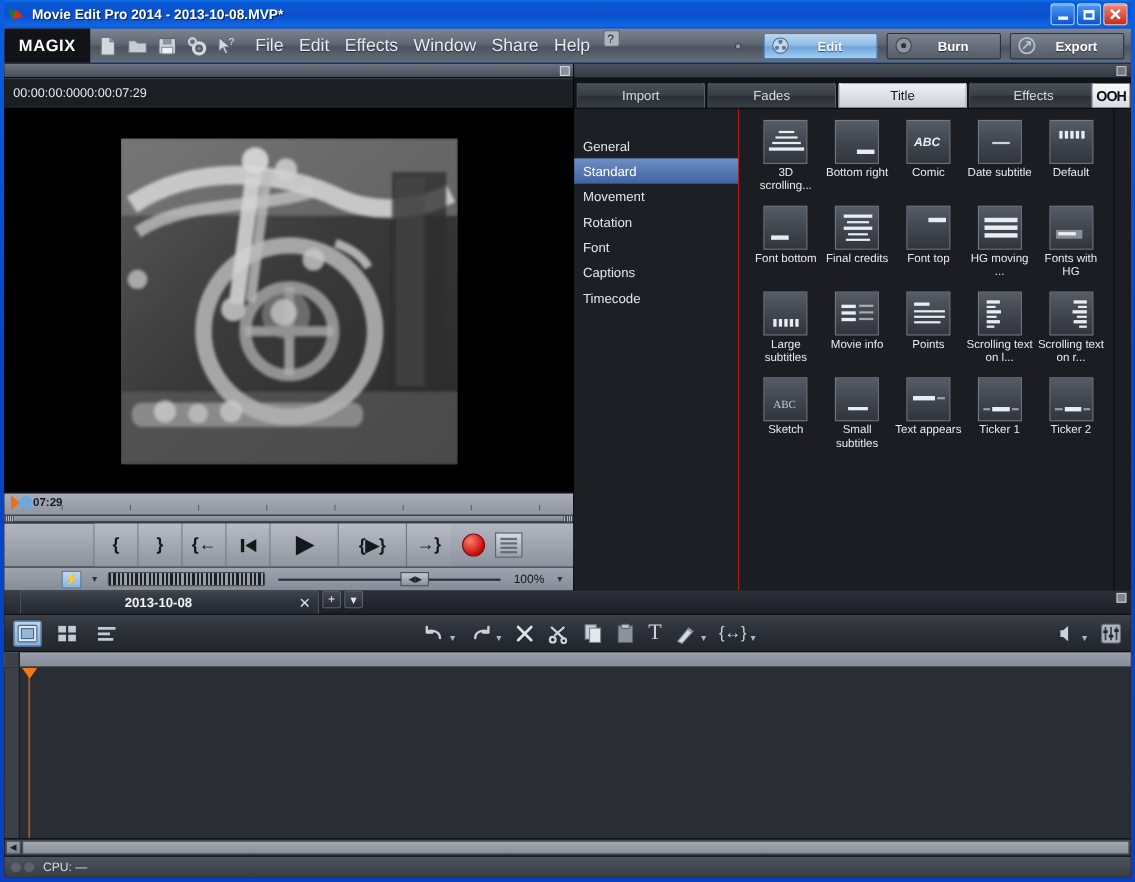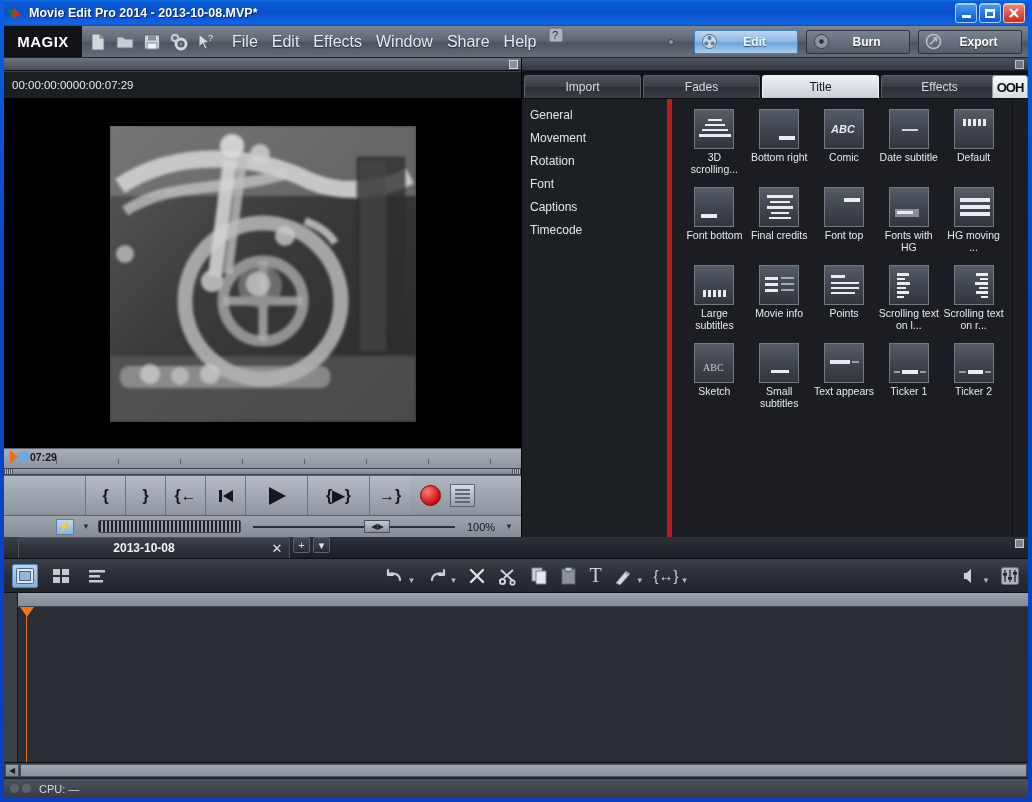--- a/index.html
+++ b/index.html
@@ -238,22 +238,22 @@
   .mp-badge {
     flex: 0 0 36px; height: 23px; margin-left: -8px;
     display:flex;align-items:center;justify-content:center;
     background: linear-gradient(to bottom,#fafbfc,#d7dbe1);
     border:1px solid #8e949e; border-bottom:none; border-radius:3px 3px 0 0;
     font-size: 13px; font-weight: bold; color:#0c0e11; letter-spacing:-1px;
     overflow:hidden;
   }
   .mp-body { flex: 1; display: flex; min-height: 0; }
   .mp-cats {
-    flex: 0 0 150px; background: #1c1f24; padding-top: 4px;
-    border-right: 5px solid #b91c1c;
+    flex: 0 0 150px; background: #1c1f24; padding-top: 22px;
+    border-right: 1px solid #b91c1c;
   }
   .cat {
     height: 23px; display: flex; align-items: center; padding-left: 8px;
     font-size: 12px; color: #e3e7ec;
   }
   .cat.sel {
     background: linear-gradient(to bottom,#6d8fc4,#3f63a0);
     color:#fff;
   }
   .mp-grid-wrap { flex: 1; display:flex; min-width:0; }
@@ -594,20 +594,21 @@
           <div class="mp-tab">Import</div>
           <div class="mp-tab">Fades</div>
           <div class="mp-tab active">Title</div>
           <div class="mp-tab">Effects</div>
           <div class="mp-badge">OOH</div>
         </div>
 
         <div class="mp-body">
           <div class="mp-cats">
             <div class="cat">General</div>
+            <div class="cat sel">Standard</div>
             <div class="cat">Movement</div>
             <div class="cat">Rotation</div>
             <div class="cat">Font</div>
             <div class="cat">Captions</div>
             <div class="cat">Timecode</div>
           </div>
 
           <div class="mp-grid-wrap">
             <div class="mp-grid">
 
@@ -675,33 +676,33 @@
 
               <div class="tile">
                 <span class="thumb">
                   <i style="left:19px;top:10px;width:16px;height:4px;"></i>
                 </span>
                 <span class="tile-lab">Font top</span>
               </div>
 
               <div class="tile">
                 <span class="thumb">
-                  <i style="left:5px;top:21px;width:24px;height:8px;opacity:.45;"></i>
-                  <i style="left:7px;top:23px;width:16px;height:3px;"></i>
-                </span>
-                <span class="tile-lab">Fonts with HG</span>
-              </div>
-
-              <div class="tile">
-                <span class="thumb">
                   <i style="left:5px;top:10px;width:30px;height:4px;"></i>
                   <i style="left:5px;top:17px;width:30px;height:4px;"></i>
                   <i style="left:5px;top:24px;width:30px;height:4px;"></i>
                 </span>
                 <span class="tile-lab">HG moving ...</span>
+              </div>
+
+              <div class="tile">
+                <span class="thumb">
+                  <i style="left:5px;top:21px;width:24px;height:8px;opacity:.45;"></i>
+                  <i style="left:7px;top:23px;width:16px;height:3px;"></i>
+                </span>
+                <span class="tile-lab">Fonts with HG</span>
               </div>
 
               <div class="tile">
                 <span class="thumb">
                   <i style="left:8px;top:24px;width:3px;height:7px;"></i>
                   <i style="left:13px;top:24px;width:3px;height:7px;"></i>
                   <i style="left:18px;top:24px;width:3px;height:7px;"></i>
                   <i style="left:23px;top:24px;width:3px;height:7px;"></i>
                   <i style="left:28px;top:24px;width:3px;height:7px;"></i>
                 </span>

